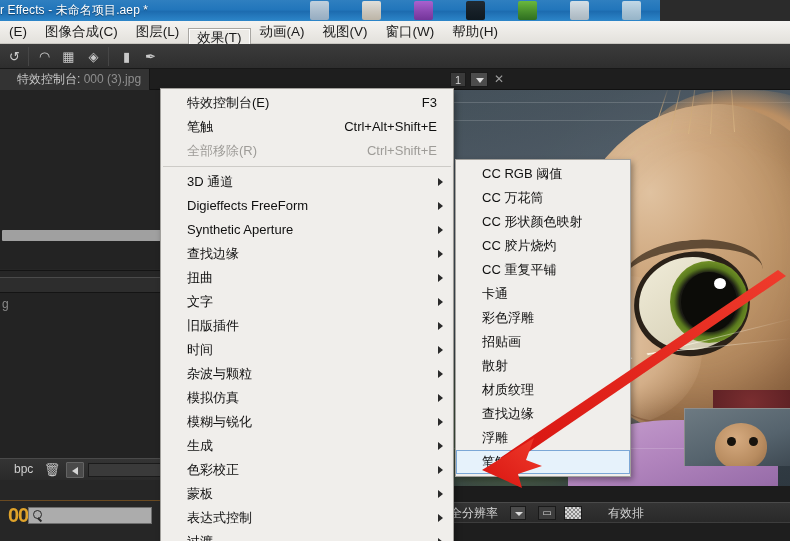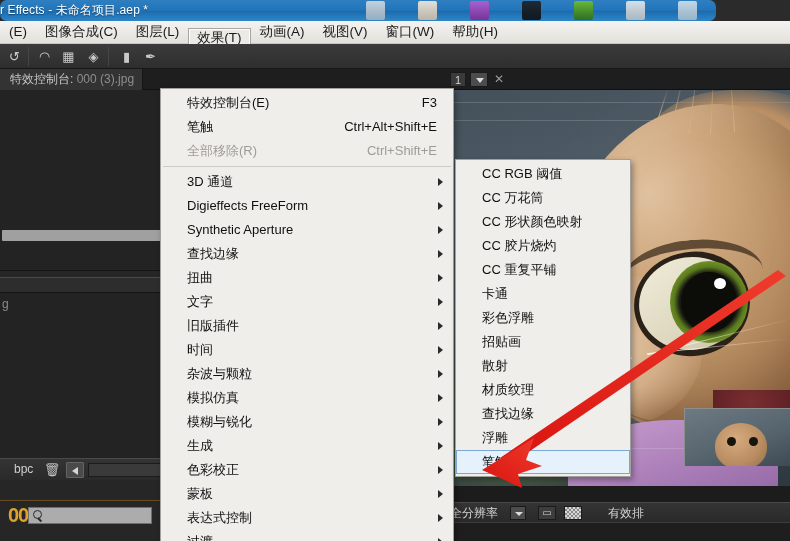--- a/index.html
+++ b/index.html
@@ -10,24 +10,23 @@
   }
   #app {
     position: relative;
     width: 790px; height: 541px;
     background: #2b2b2b;
     overflow: hidden;
   }
 
   
   .titlebar {
-    position: absolute; left: 0; top: 0; width: 716px; height: 21px;
+    position: absolute; left: 0; top: 0; width: 660px; height: 21px;
     background: linear-gradient(to bottom, #2f7fc0 0%, #2276bb 45%, #1d6cb0 55%, #2d86c9 100%);
     overflow: hidden;
-    border-radius: 7px;
   }
   .titlebar-text {
     position: absolute; left: 0; top: 2px;
     color: #ffffff; font-size: 12px; white-space: nowrap;
     text-shadow: 0 1px 1px rgba(0,0,0,0.45);
     letter-spacing: .1px;
   }
   .desk-icons { position: absolute; right: 0; top: 0; height: 21px; width: 380px; }
   .desk-ic {
     position: absolute; top: 1px; width: 19px; height: 19px;
@@ -81,21 +80,21 @@
     background: #232323;
     border-right: 1px solid #111;
   }
   .ecp-tabbar {
     position: absolute; left:0; top:0; width: 448px; height: 21px;
     background: #1e1e1e; border-bottom: 1px solid #111;
   }
   .ecp-tab {
     position: absolute; left: 0; top: 0; height: 21px;
     background: #333333; color: #c7c7c7;
-    font-size: 12px; line-height: 21px; padding: 0 8px 0 10px;
+    font-size: 12px; line-height: 21px; padding: 0 8px 0 17px;
     border-right: 1px solid #151515;
     white-space: nowrap;
   }
   .ecp-tab .fname { color: #8e8e8e; }
   .ecp-area { position: absolute; left:0; top:21px; width:448px; height:179px; background:#232323; }
 
   .hscroll {
     position: absolute; left: 2px; bottom: 28px; width: 336px; height: 11px;
     background: #a0a0a0; border-radius: 1px;
   }

